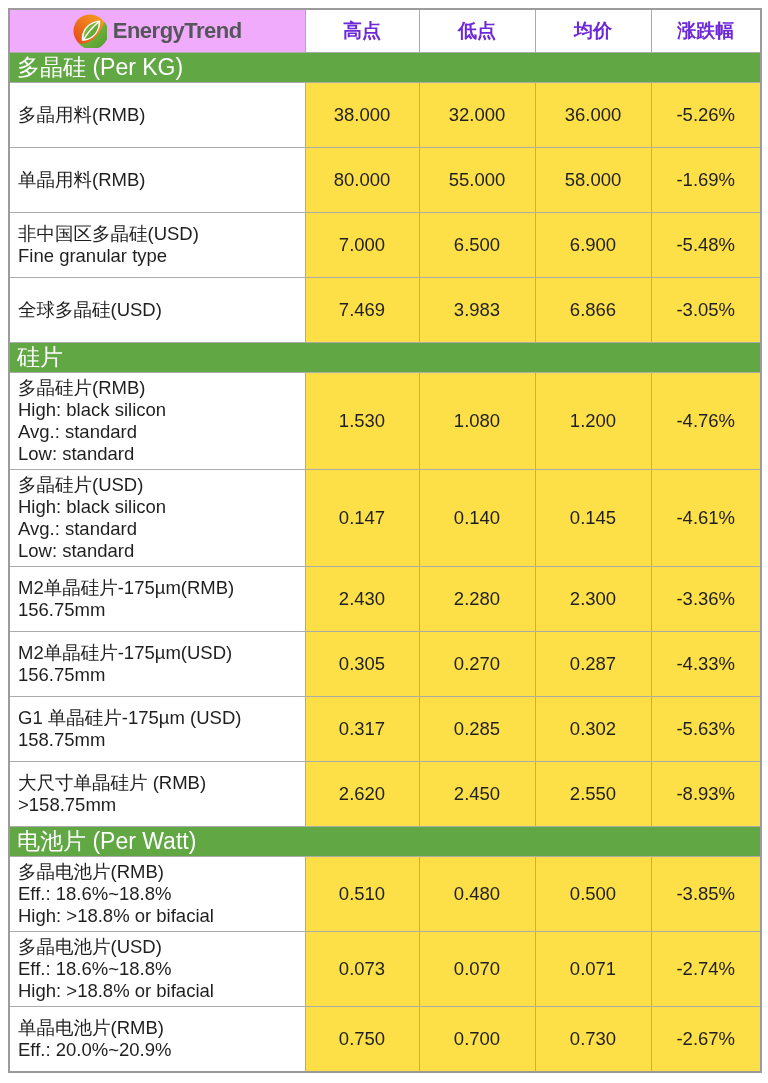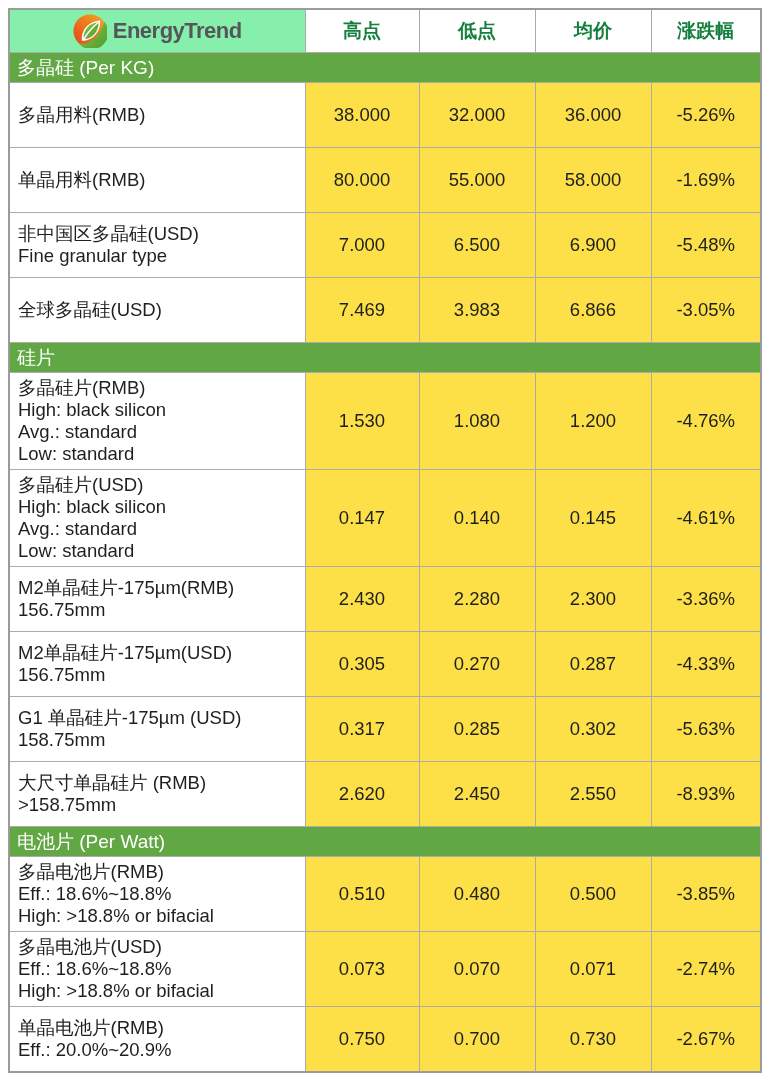--- a/index.html
+++ b/index.html
@@ -28,43 +28,43 @@
   col.c-avg{width:116px;}
   col.c-chg{width:110px;}
   td,th{
     border:1px solid var(--border);
     font-size:18.5px;
     line-height:22px;
     vertical-align:middle;
   }
   th.col-head{
     font-weight:bold;
-    color:#15803d;
+    color:#6d28d9;
     text-align:center;
     padding:9px 2px;
     background:#fff;
     font-size:19px;
   }
-  th.logo-cell{background:#86efac;padding:4px 2px;}
+  th.logo-cell{background:#f0abfc;padding:4px 2px;}
   .logo-wrap{
     display:flex;align-items:center;justify-content:center;gap:6px;
   }
   .logo-wrap svg{display:block;}
   .brand-name{
     font-size:22px;
     font-weight:bold;
     color:var(--brand-text);
     letter-spacing:-0.5px;
   }
   td.section-banner{
     background:var(--accent);
     color:#ffffff;
     text-align:left;
     padding:3px 7px;
-    font-size:19px;
+    font-size:23px;
     line-height:23px;
     border-left:1px solid var(--accent);
     border-right:1px solid var(--accent);
   }
   td.row-label{
     text-align:left;
     padding:4px 8px;
     white-space:pre-line;
     background:#fff;
   }

